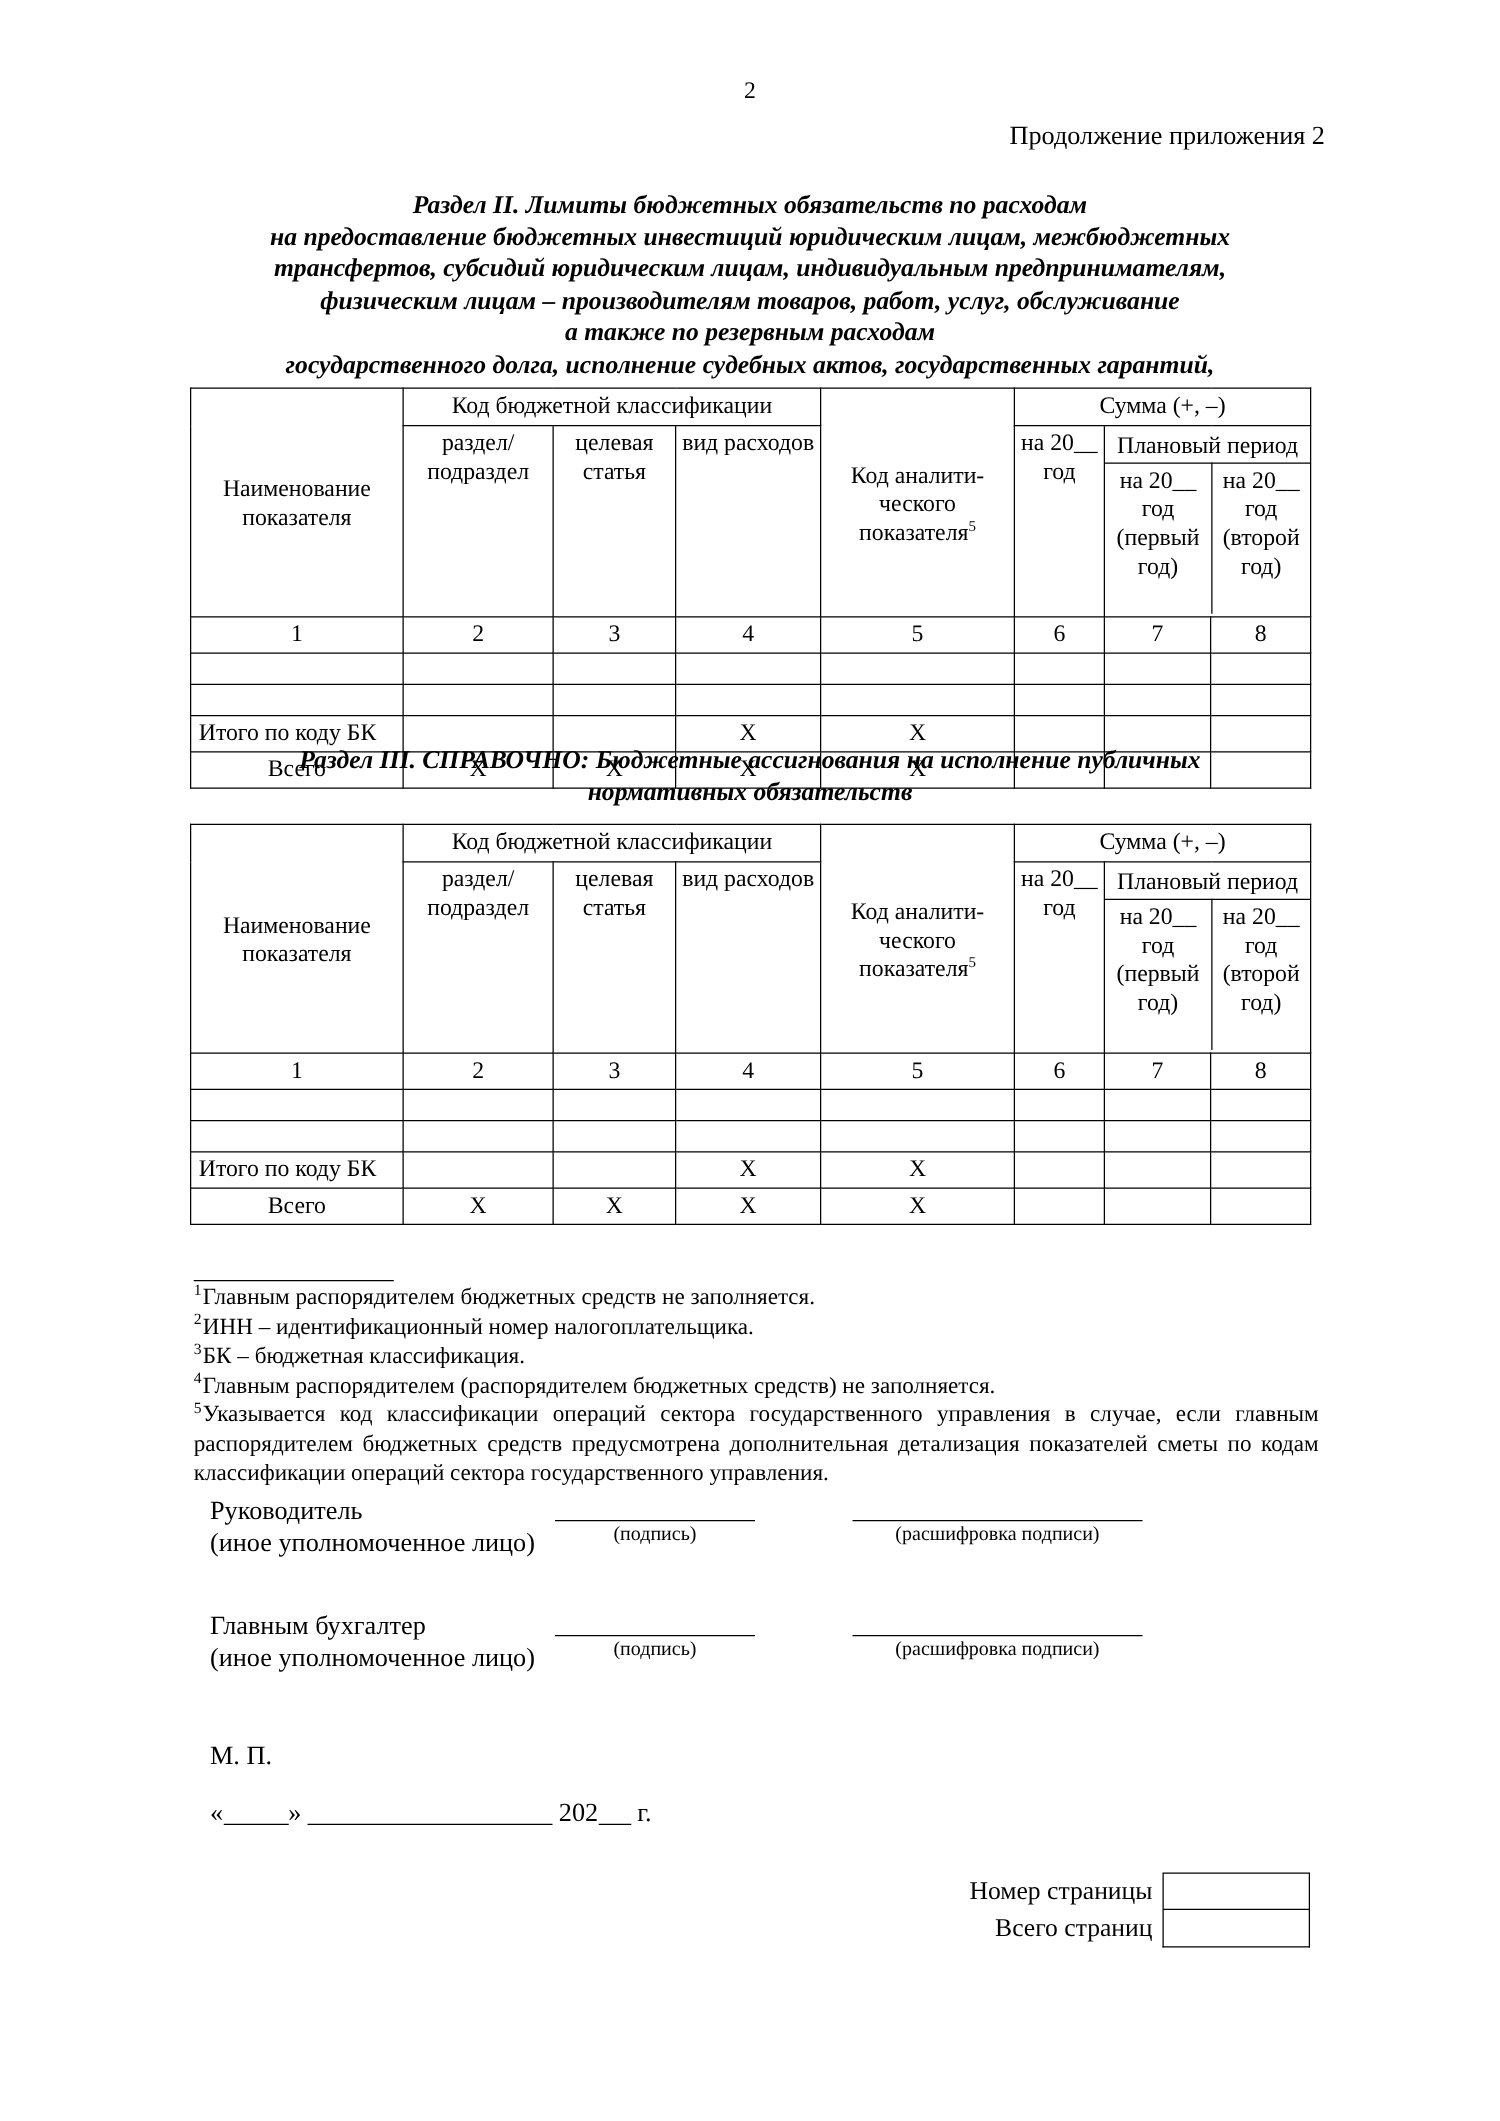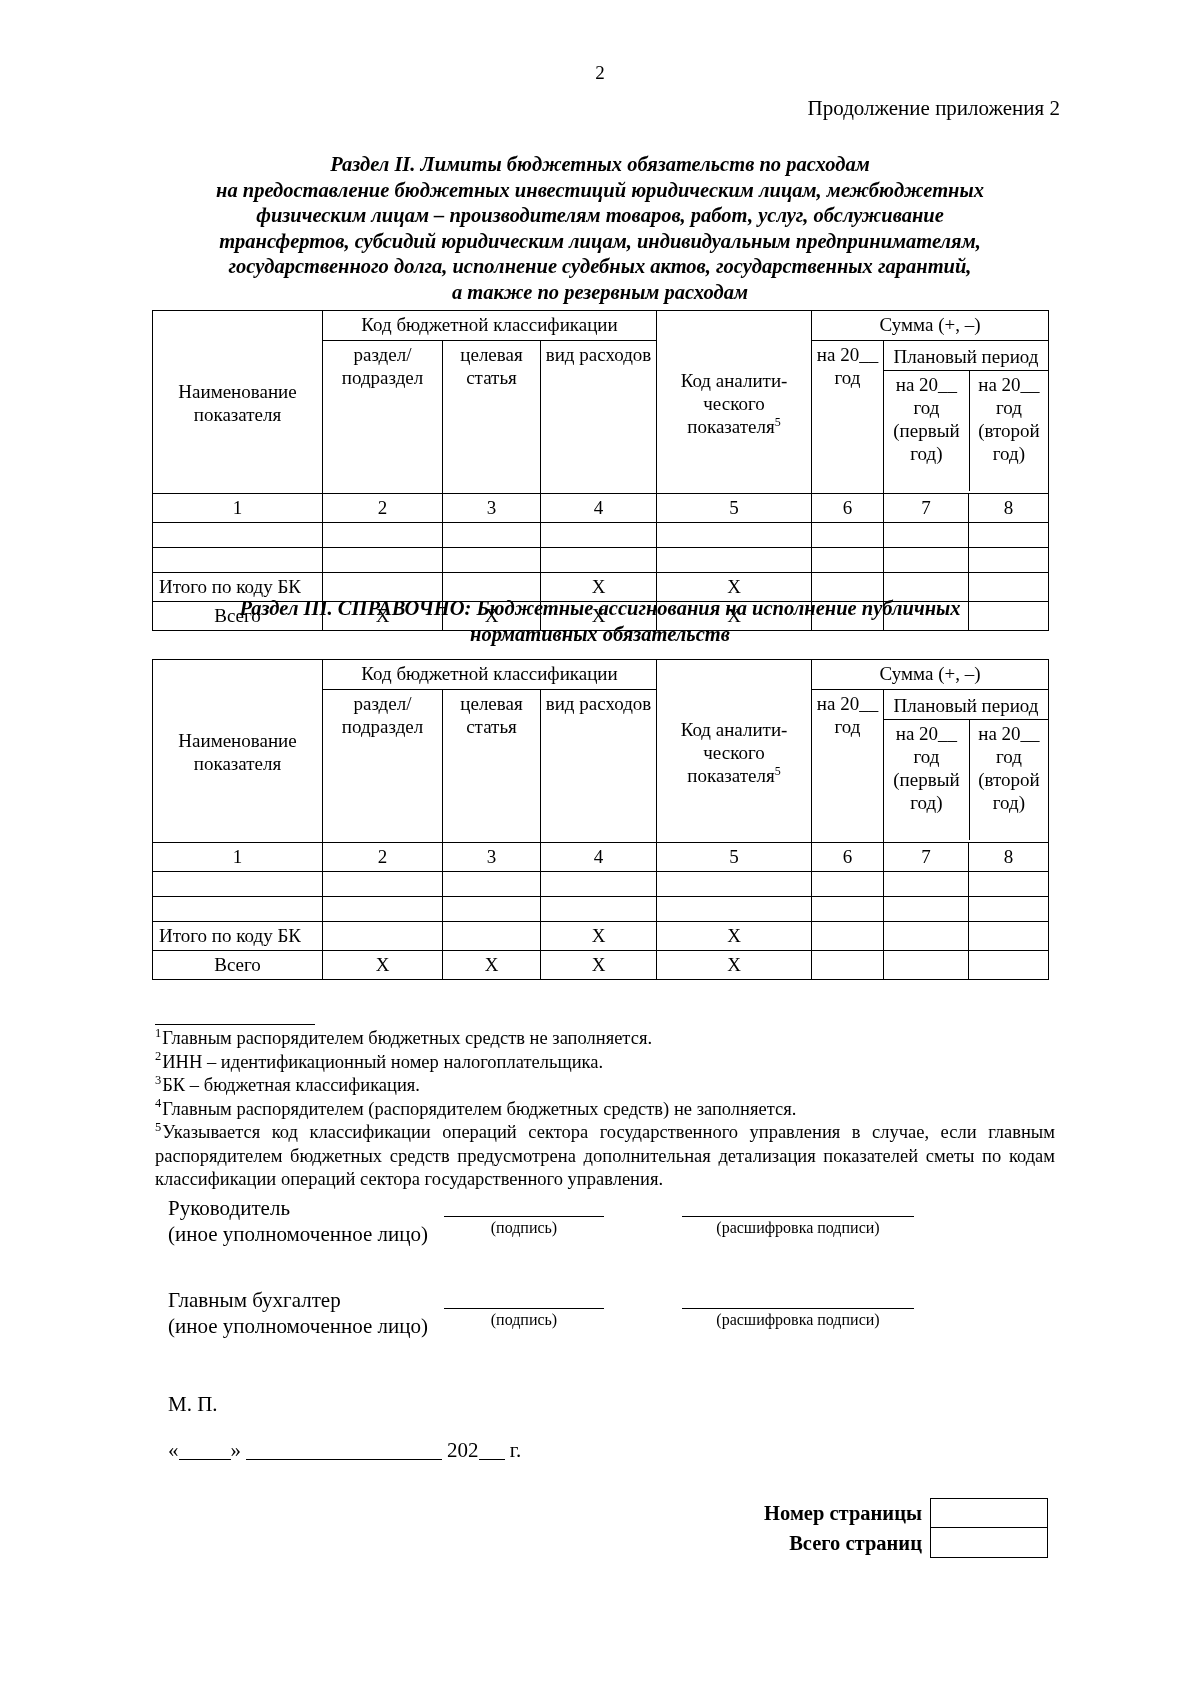--- a/index.html
+++ b/index.html
@@ -187,21 +187,20 @@
   .page-counters {
     position: absolute;
     right: 152px;
     top: 1498px;
     font-size: 20.5px;
   }
   .pc-row {
     display: flex;
     align-items: flex-end;
     justify-content: flex-end;
-    font-weight: bold;
   }
   .pc-label {
     padding-right: 8px;
     line-height: 30px;
     white-space: nowrap;
   }
   .pc-box {
     width: 118px;
     height: 30px;
     border: 1.6px solid #000;
@@ -214,24 +213,24 @@
 
 <div class="page">
 
   <div class="page-number-top">2</div>
 
   <div class="appendix-cont">Продолжение приложения 2</div>
 
   <div class="section-title" id="sec2-title">
     <div>Раздел II. Лимиты бюджетных обязательств по расходам</div>
     <div>на предоставление бюджетных инвестиций юридическим лицам, межбюджетных</div>
+    <div>трансфертов, субсидий юридическим лицам, индивидуальным предпринимателям,</div>
     <div>физическим лицам – производителям товаров, работ, услуг, обслуживание</div>
-    <div>трансфертов, субсидий юридическим лицам, индивидуальным предпринимателям,</div>
+    <div>а также по резервным расходам</div>
     <div>государственного долга, исполнение судебных актов, государственных гарантий,</div>
-    <div>а также по резервным расходам</div>
   </div>
 
   <table class="form" id="table-2">
     <colgroup>
       <col style="width:170px">
       <col style="width:120px">
       <col style="width:98px">
       <col style="width:116px">
       <col style="width:155px">
       <col style="width:72px">

